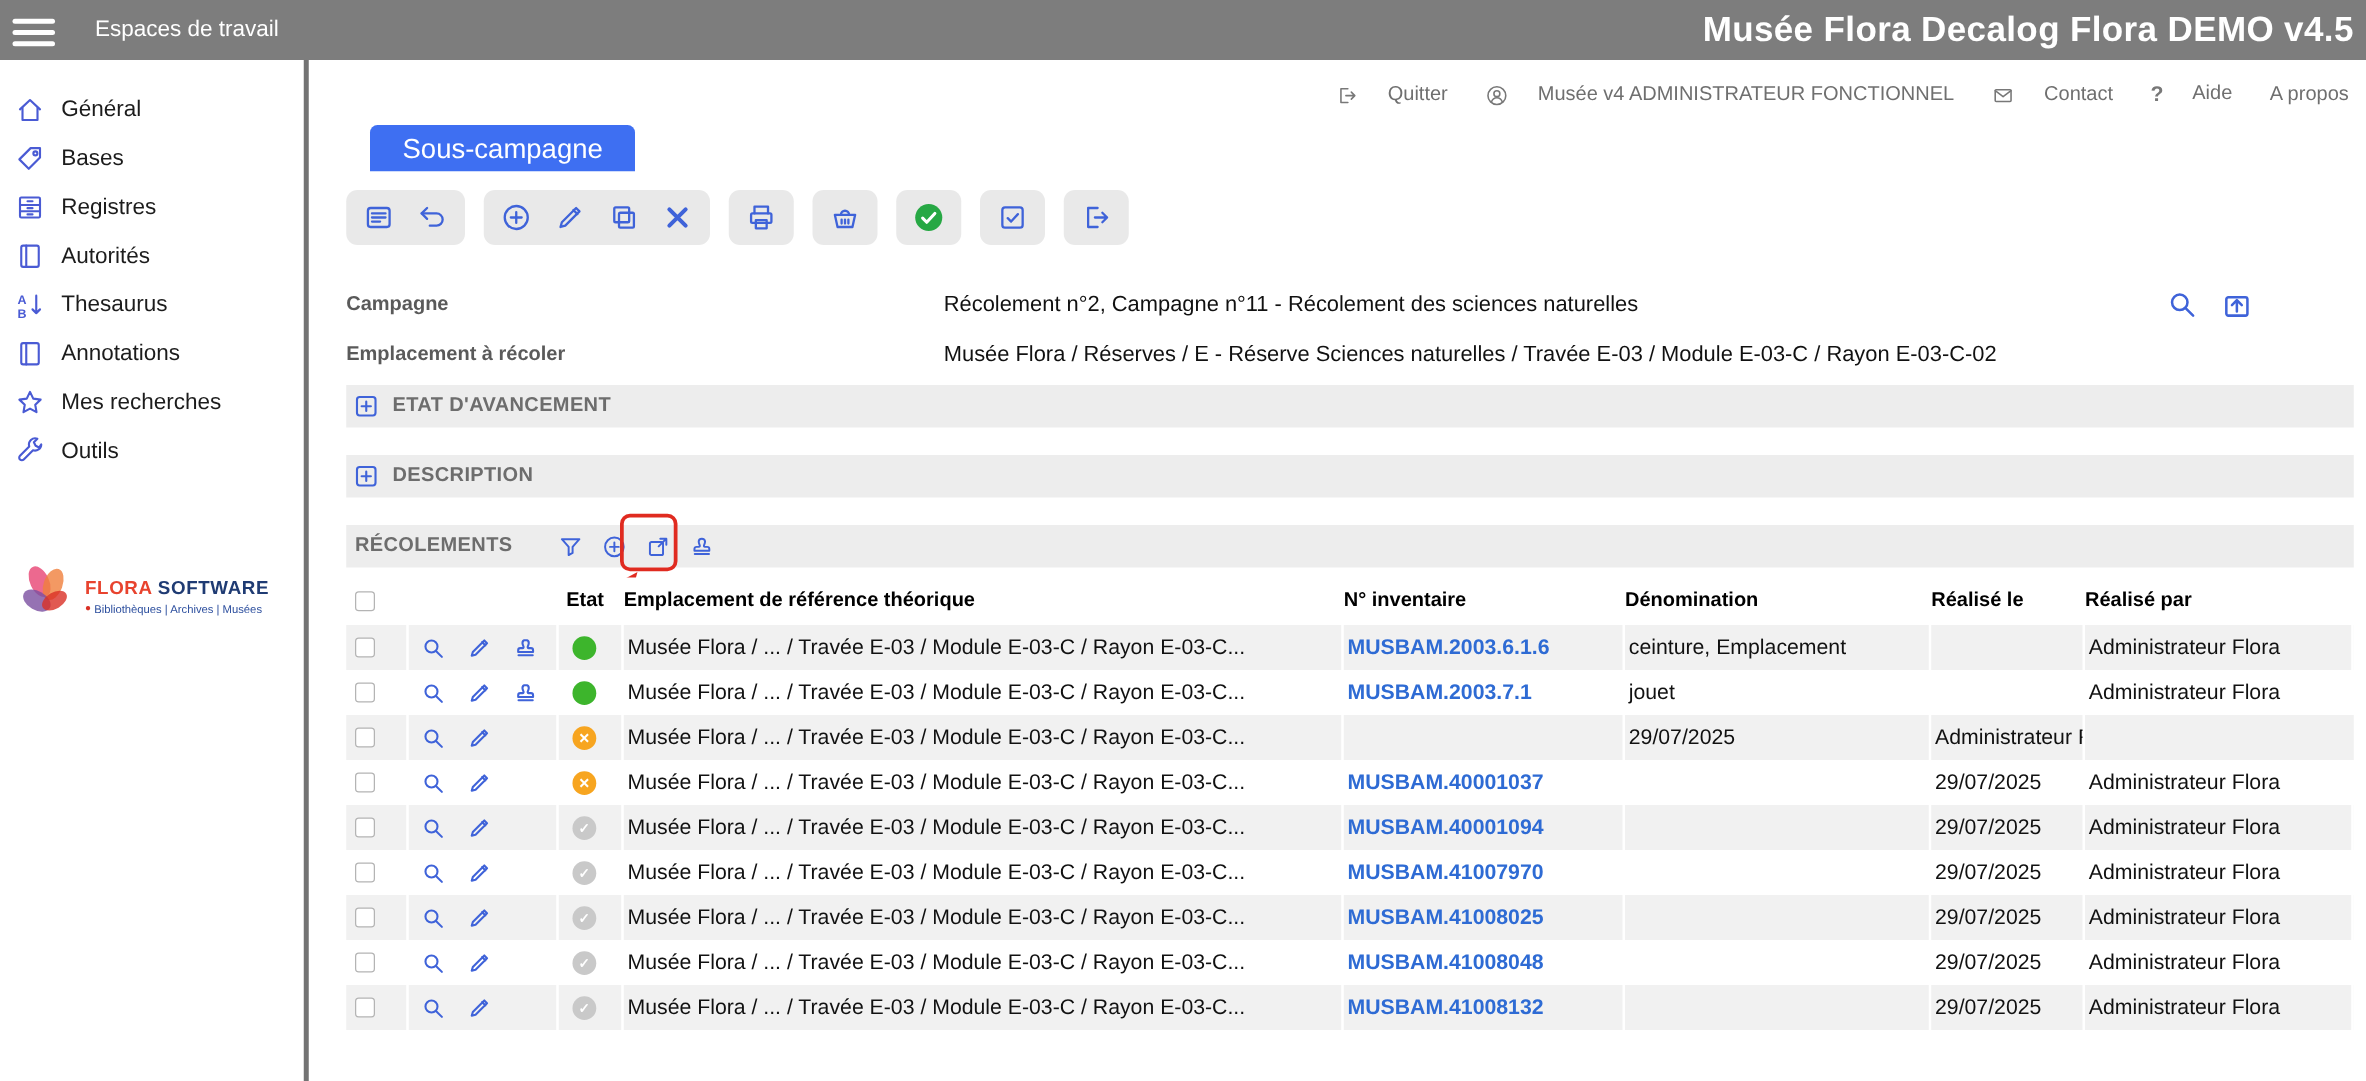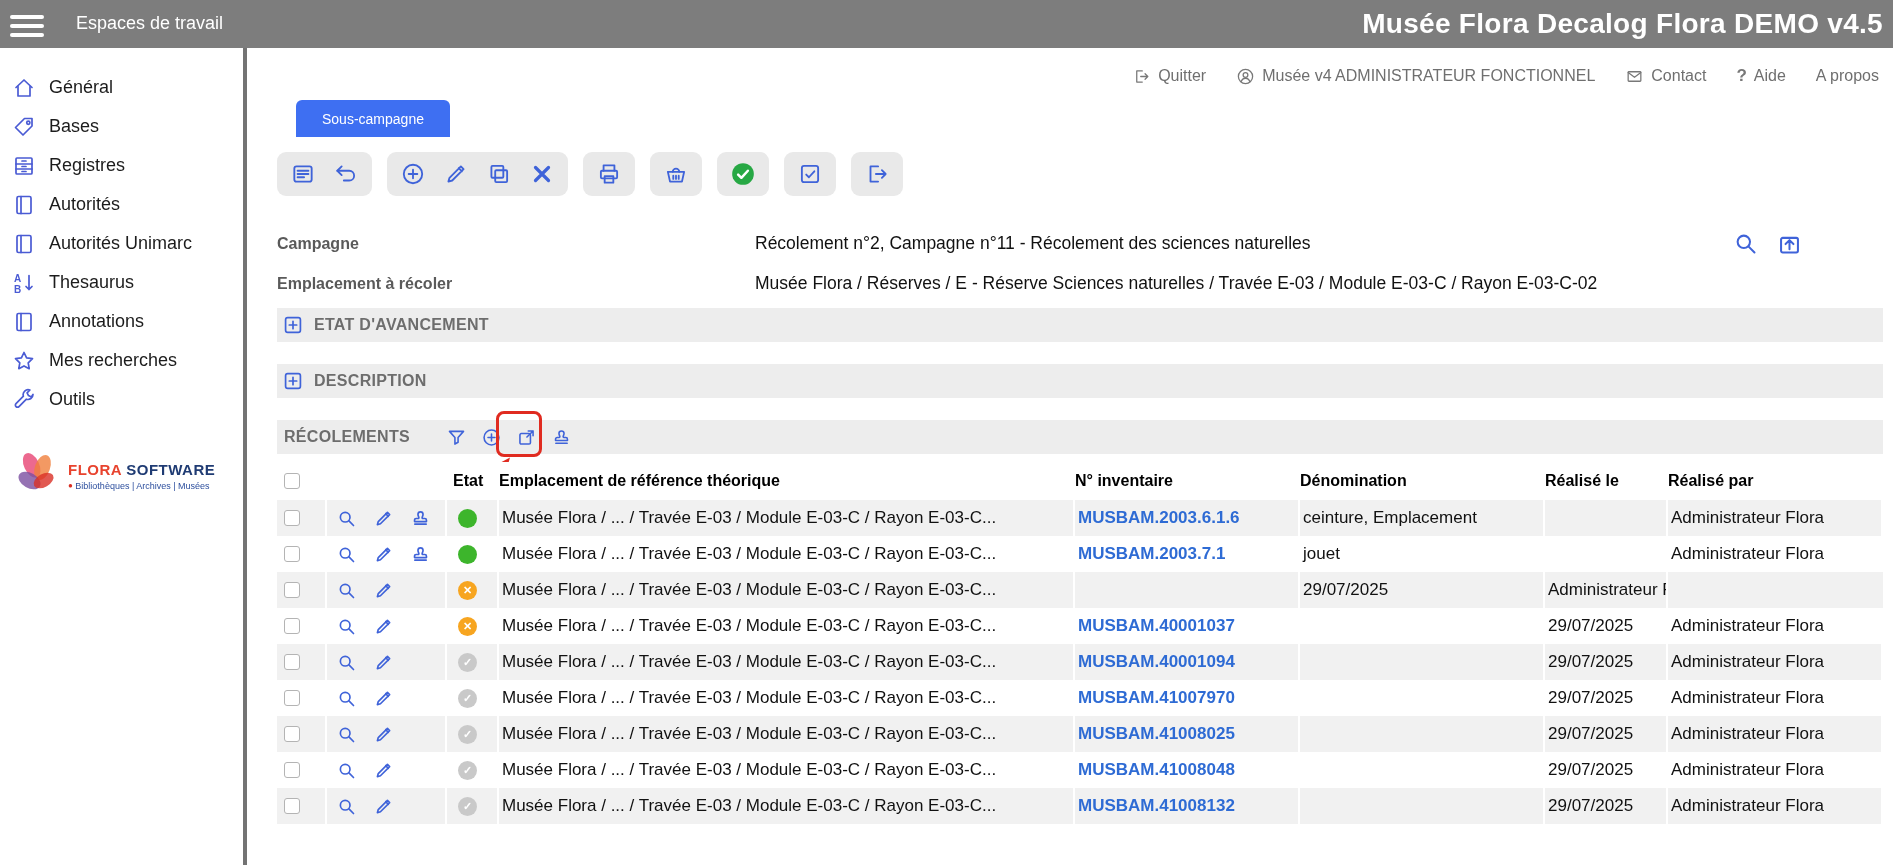--- a/index.html
+++ b/index.html
@@ -22,28 +22,28 @@
   .logo { position: absolute; left: 10px; top: 400px; display: flex; align-items: center; gap: 6px; }
   .logo-text .l1 { font-size: 15px; font-weight: bold; letter-spacing: .5px; }
   .logo-text .flo { color: #e8432e; }
   .logo-text .soft { color: #1f3b73; }
   .logo-text .l2 { font-size: 9px; color: #2d4f9e; margin-top: 3px; }
   .logo-text .reddot { color: #d93025; font-size: 8px; vertical-align: 1px; }
 
   
   .session-bar { position: absolute; top: 66px; right: 14px; display: flex; gap: 30px; align-items: center;
     color: #6f6f6f; font-size: 16px; }
-  .sess-item { display: flex; align-items: center; gap: 7px; cursor: pointer; white-space: nowrap; }
+  .sess-item { display: flex; align-items: flex-start; gap: 23px; cursor: pointer; white-space: nowrap; }
   .sess-ic { width: 19px; height: 19px; color: #787878; }
   .sess-ic svg { width: 100%; height: 100%; fill: none; stroke: currentColor; stroke-width: 1.6; stroke-linecap: round; stroke-linejoin: round; }
   .qmark { font-size: 17px; font-weight: bold; color: #787878; }
 
   
   .tab { position: absolute; left: 296px; top: 100px; height: 37px; padding: 0 26px; background: #3e6ff2; color: #fff;
-    font-size: 14px; display: flex; align-items: center; border-radius: 6px 6px 0 0; cursor: pointer; }
+    font-size: 22px; display: flex; align-items: center; border-radius: 6px 6px 0 0; cursor: pointer; }
 
   
   .toolbar { position: absolute; left: 277px; top: 152px; display: flex; gap: 15px; align-items: center; }
   .tbtn { background: #e9e9e9; border-radius: 9px; height: 44px; display: flex; align-items: center; gap: 17px; padding: 0 13px; }
   .tic { width: 26px; height: 26px; color: #3f63d9; cursor: pointer; }
   .tic svg { width: 100%; height: 100%; fill: none; stroke: currentColor; stroke-width: 1.7; stroke-linecap: round; stroke-linejoin: round; }
 
   
   .fieldrow { position: absolute; left: 277px; height: 28px; width: 1430px; }
   .flabel { position: absolute; left: 0; top: 3px; font-size: 16px; font-weight: bold; color: #5a5a5a; }
@@ -125,27 +125,20 @@
     </div>
     <div class="sb-item">
       <span class="sb-ico"><svg viewBox="0 0 24 24">
             <rect x="5" y="3.5" width="14" height="17" rx="1.5"></rect>
             <path d="M9 3.5v17"></path>
           </svg></span>
       <span>Autorités</span>
     </div>
     <div class="sb-item">
       <span class="sb-ico"><svg viewBox="0 0 24 24">
-            <rect x="5" y="3.5" width="14" height="17" rx="1.5"></rect>
-            <path d="M9 3.5v17"></path>
-          </svg></span>
-      <span>Autorités Unimarc</span>
-    </div>
-    <div class="sb-item">
-      <span class="sb-ico"><svg viewBox="0 0 24 24">
             <text x="2" y="11" font-size="10" font-weight="bold" style="fill:currentColor;stroke:none">A</text>
             <text x="2" y="22" font-size="10" font-weight="bold" style="fill:currentColor;stroke:none">B</text>
             <path d="M17 4.5v14m0 0l-3-3m3 3l3-3"></path>
           </svg></span>
       <span>Thesaurus</span>
     </div>
     <div class="sb-item">
       <span class="sb-ico"><svg viewBox="0 0 24 24">
             <rect x="5" y="3.5" width="14" height="17" rx="1.5"></rect>
             <path d="M9 3.5v17"></path>

